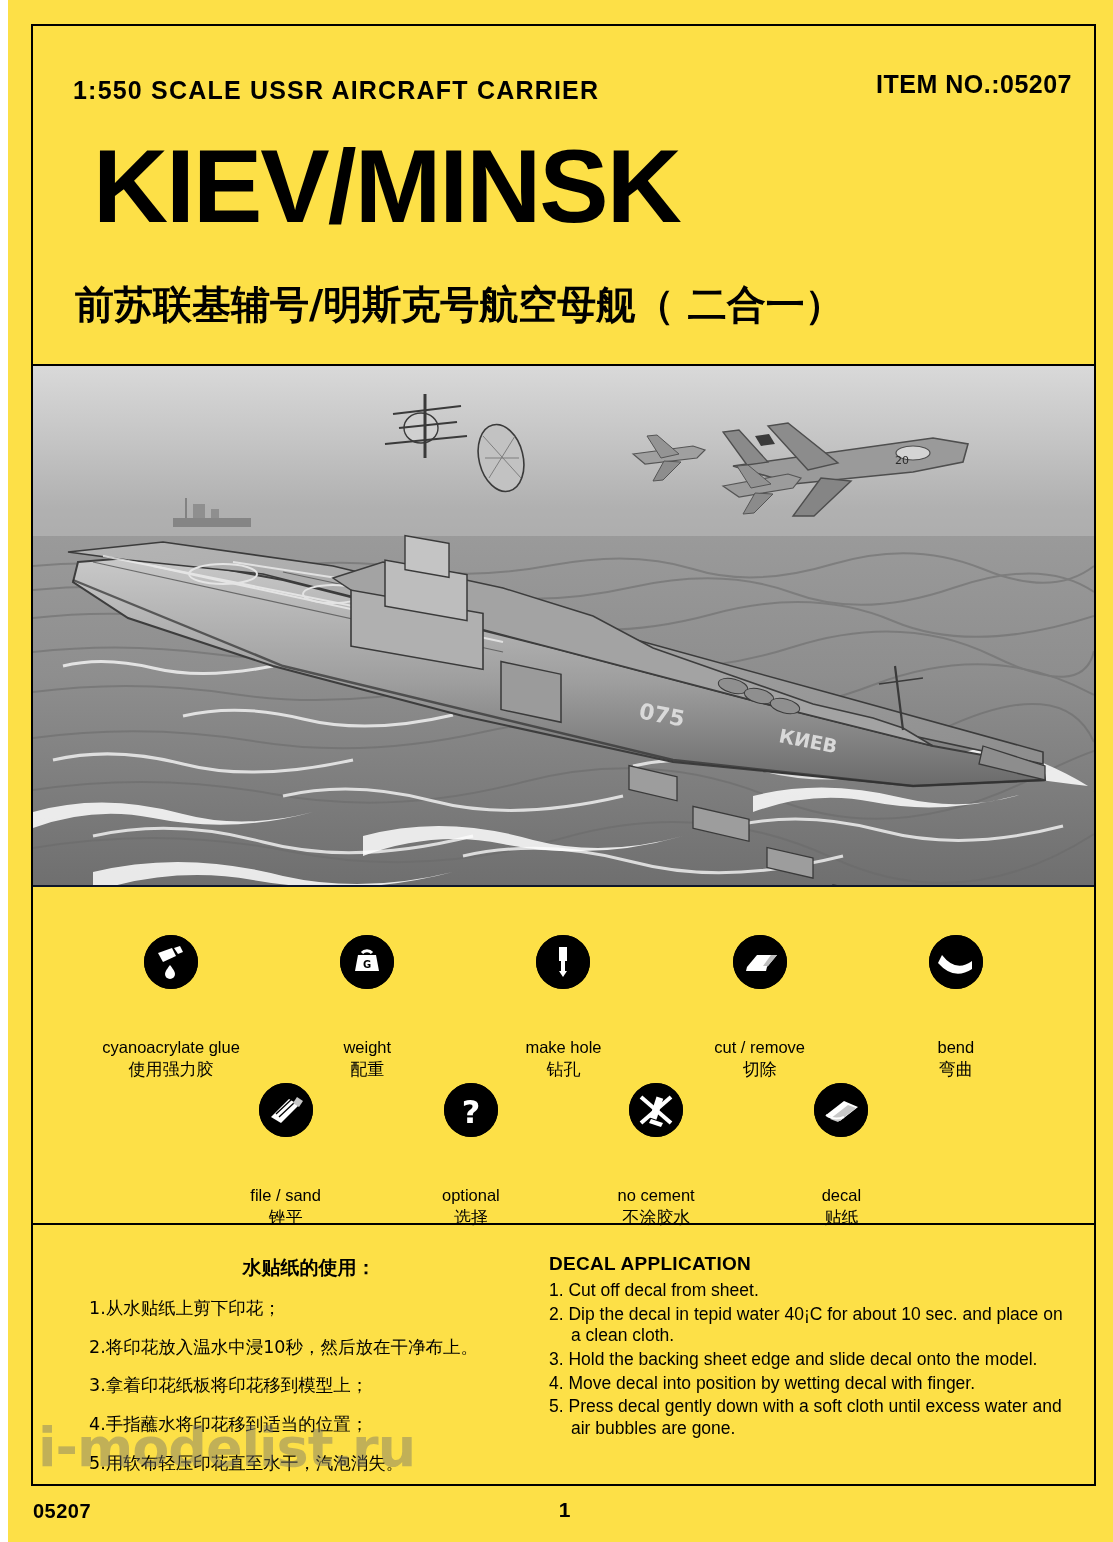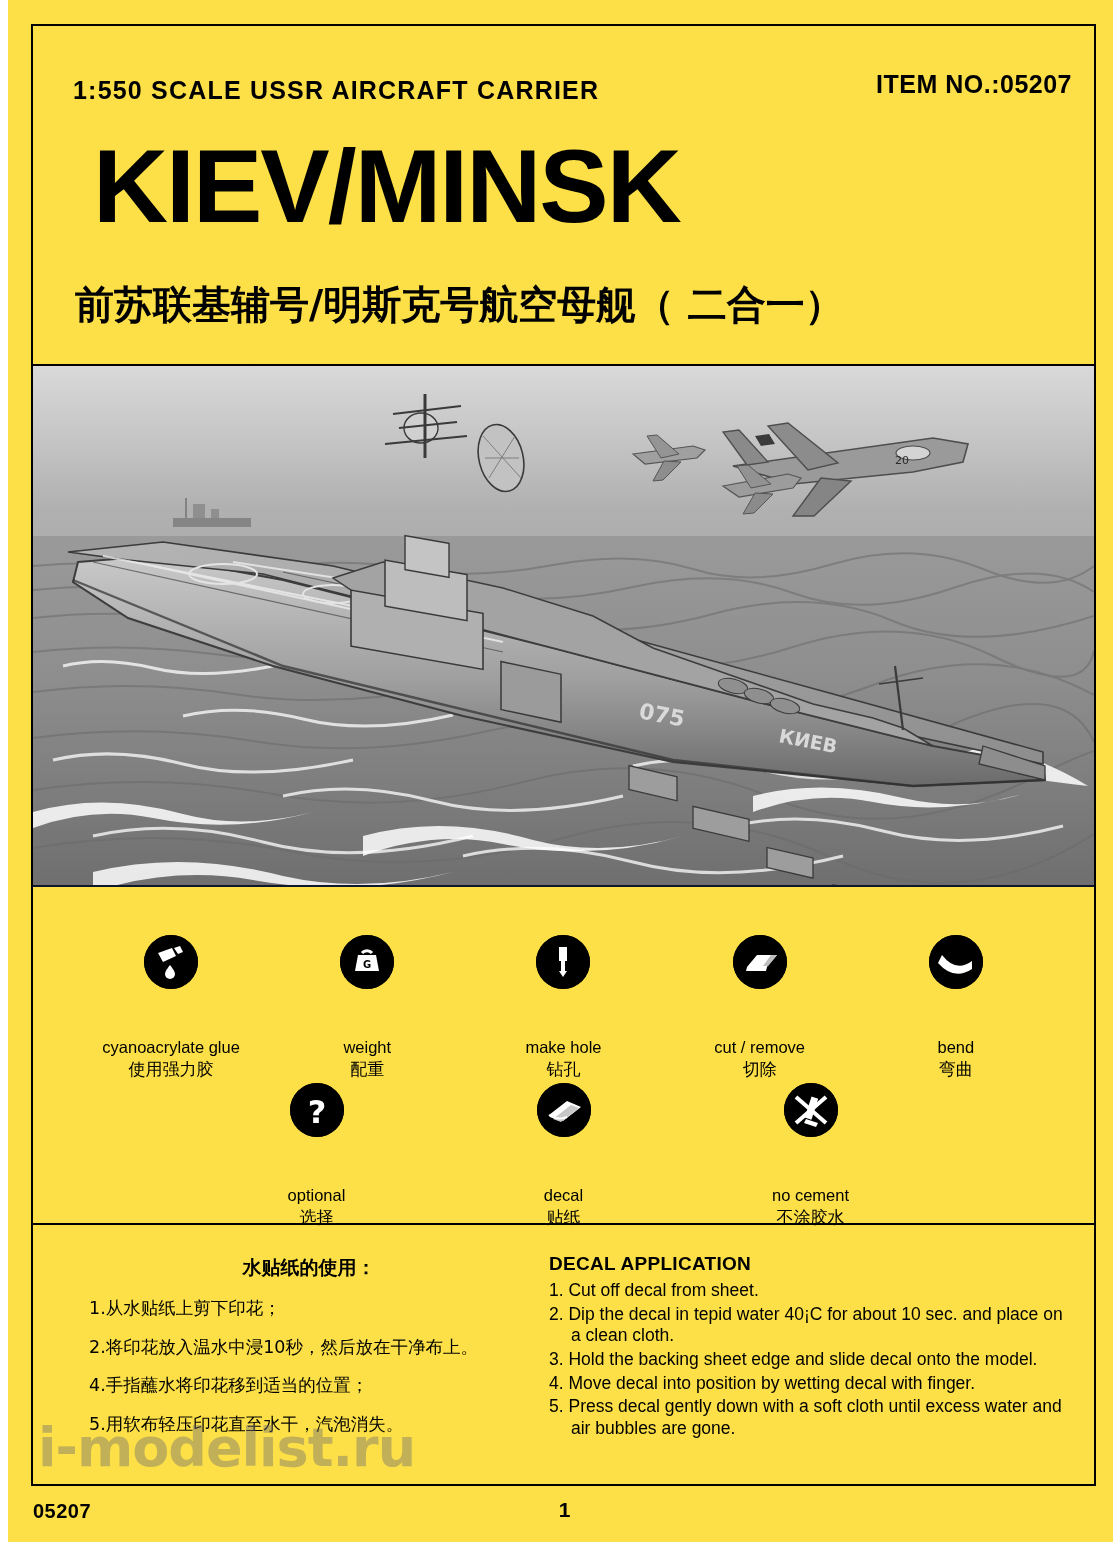--- a/index.html
+++ b/index.html
@@ -455,67 +455,84 @@
               <path d="M13 20 q 14 18 30 6 l0 8 q -18 12 -34 -6 z" fill="#fff"></path>
             </svg>
           </span>
           <div class="en">bend</div>
           <div class="cn">弯曲</div>
         </div>
       </div>
 
       <div class="sym-row r2">
 
+        <div class="sym">
+          <span class="glyph">
+            <svg width="54" height="54" viewBox="0 0 54 54">
+              <circle cx="27" cy="27" r="27" fill="#000"></circle>
+              <path d="M12 34 l18 -18 l10 6 l-18 18 z" fill="#fff"></path>
+              <g stroke="#000" stroke-width="1.3">
+                <path d="M17 31 l16 -15"></path>
+                  <path d="M20 34 l16 -15"></path>
+                  <path d="M14 28 l16 -15"></path>
+              </g>
+              <path d="M38 14 l6 4 l-4 6 l-6 -4z" fill="#c6c6c6"></path>
+            </svg>
+          </span>
+          <div class="en">file / sand</div>
+          <div class="cn">锉平</div>
+        </div>
 
         <div class="sym">
           <span class="glyph">
             <svg width="54" height="54" viewBox="0 0 54 54">
               <circle cx="27" cy="27" r="27" fill="#000"></circle>
               <text x="27" y="40" font-family="DejaVu Sans, sans-serif" font-size="32" font-weight="bold" fill="#fff" text-anchor="middle">?</text>
             </svg>
           </span>
           <div class="en">optional</div>
           <div class="cn">选择</div>
-        </div>
-
-        <div class="sym">
-          <span class="glyph">
-            <svg width="54" height="54" viewBox="0 0 54 54">
-              <circle cx="27" cy="27" r="27" fill="#000"></circle>
-              <path d="M12 32 l18 -14 l14 6 l-18 14 z" fill="#fff"></path>
-              <path d="M16 36 l18 -14 l8 3 l-18 14 z" fill="#c8c8c8"></path>
-              <path d="M12 32 q 8 6 18 2" fill="none" stroke="#fff" stroke-width="2"></path>
-            </svg>
-          </span>
-          <div class="en">decal</div>
-          <div class="cn">贴纸</div>
         </div>
 
         <div class="sym">
           <span class="glyph">
             <svg width="54" height="54" viewBox="0 0 54 54">
               <circle cx="27" cy="27" r="27" fill="#000"></circle>
               <rect x="24" y="14" width="7" height="22" fill="#fff" transform="rotate(18 27 25)"></rect>
               <path d="M22 36 l12 4 l-2 4 l-12 -4z" fill="#fff"></path>
               <path d="M12 14 L42 40" stroke="#fff" stroke-width="4"></path>
               <path d="M42 14 L12 40" stroke="#fff" stroke-width="4"></path>
             </svg>
           </span>
           <div class="en">no cement</div>
           <div class="cn">不涂胶水</div>
+        </div>
+
+        <div class="sym">
+          <span class="glyph">
+            <svg width="54" height="54" viewBox="0 0 54 54">
+              <circle cx="27" cy="27" r="27" fill="#000"></circle>
+              <path d="M12 32 l18 -14 l14 6 l-18 14 z" fill="#fff"></path>
+              <path d="M16 36 l18 -14 l8 3 l-18 14 z" fill="#c8c8c8"></path>
+              <path d="M12 32 q 8 6 18 2" fill="none" stroke="#fff" stroke-width="2"></path>
+            </svg>
+          </span>
+          <div class="en">decal</div>
+          <div class="cn">贴纸</div>
         </div>
       </div>
     </div>
 
     <div class="decal-panel">
       <div class="decal-cn">
         <div class="head">水贴纸的使用：</div>
         <ul>
           <li>1.从水贴纸上剪下印花；</li>
           <li>2.将印花放入温水中浸10秒，然后放在干净布上。</li>
+          <li>3.拿着印花纸板将印花移到模型上；</li>
           <li>4.手指蘸水将印花移到适当的位置；</li>
           <li>5.用软布轻压印花直至水干，汽泡消失。</li>
         </ul>
       </div>
 
       <div class="decal-en">
         <div class="head">DECAL APPLICATION</div>
         <ol>
           <li>1. Cut off decal from sheet.</li>
           <li>2. Dip the decal in tepid water 40¡C for about 10 sec. and place on a clean cloth.</li>

